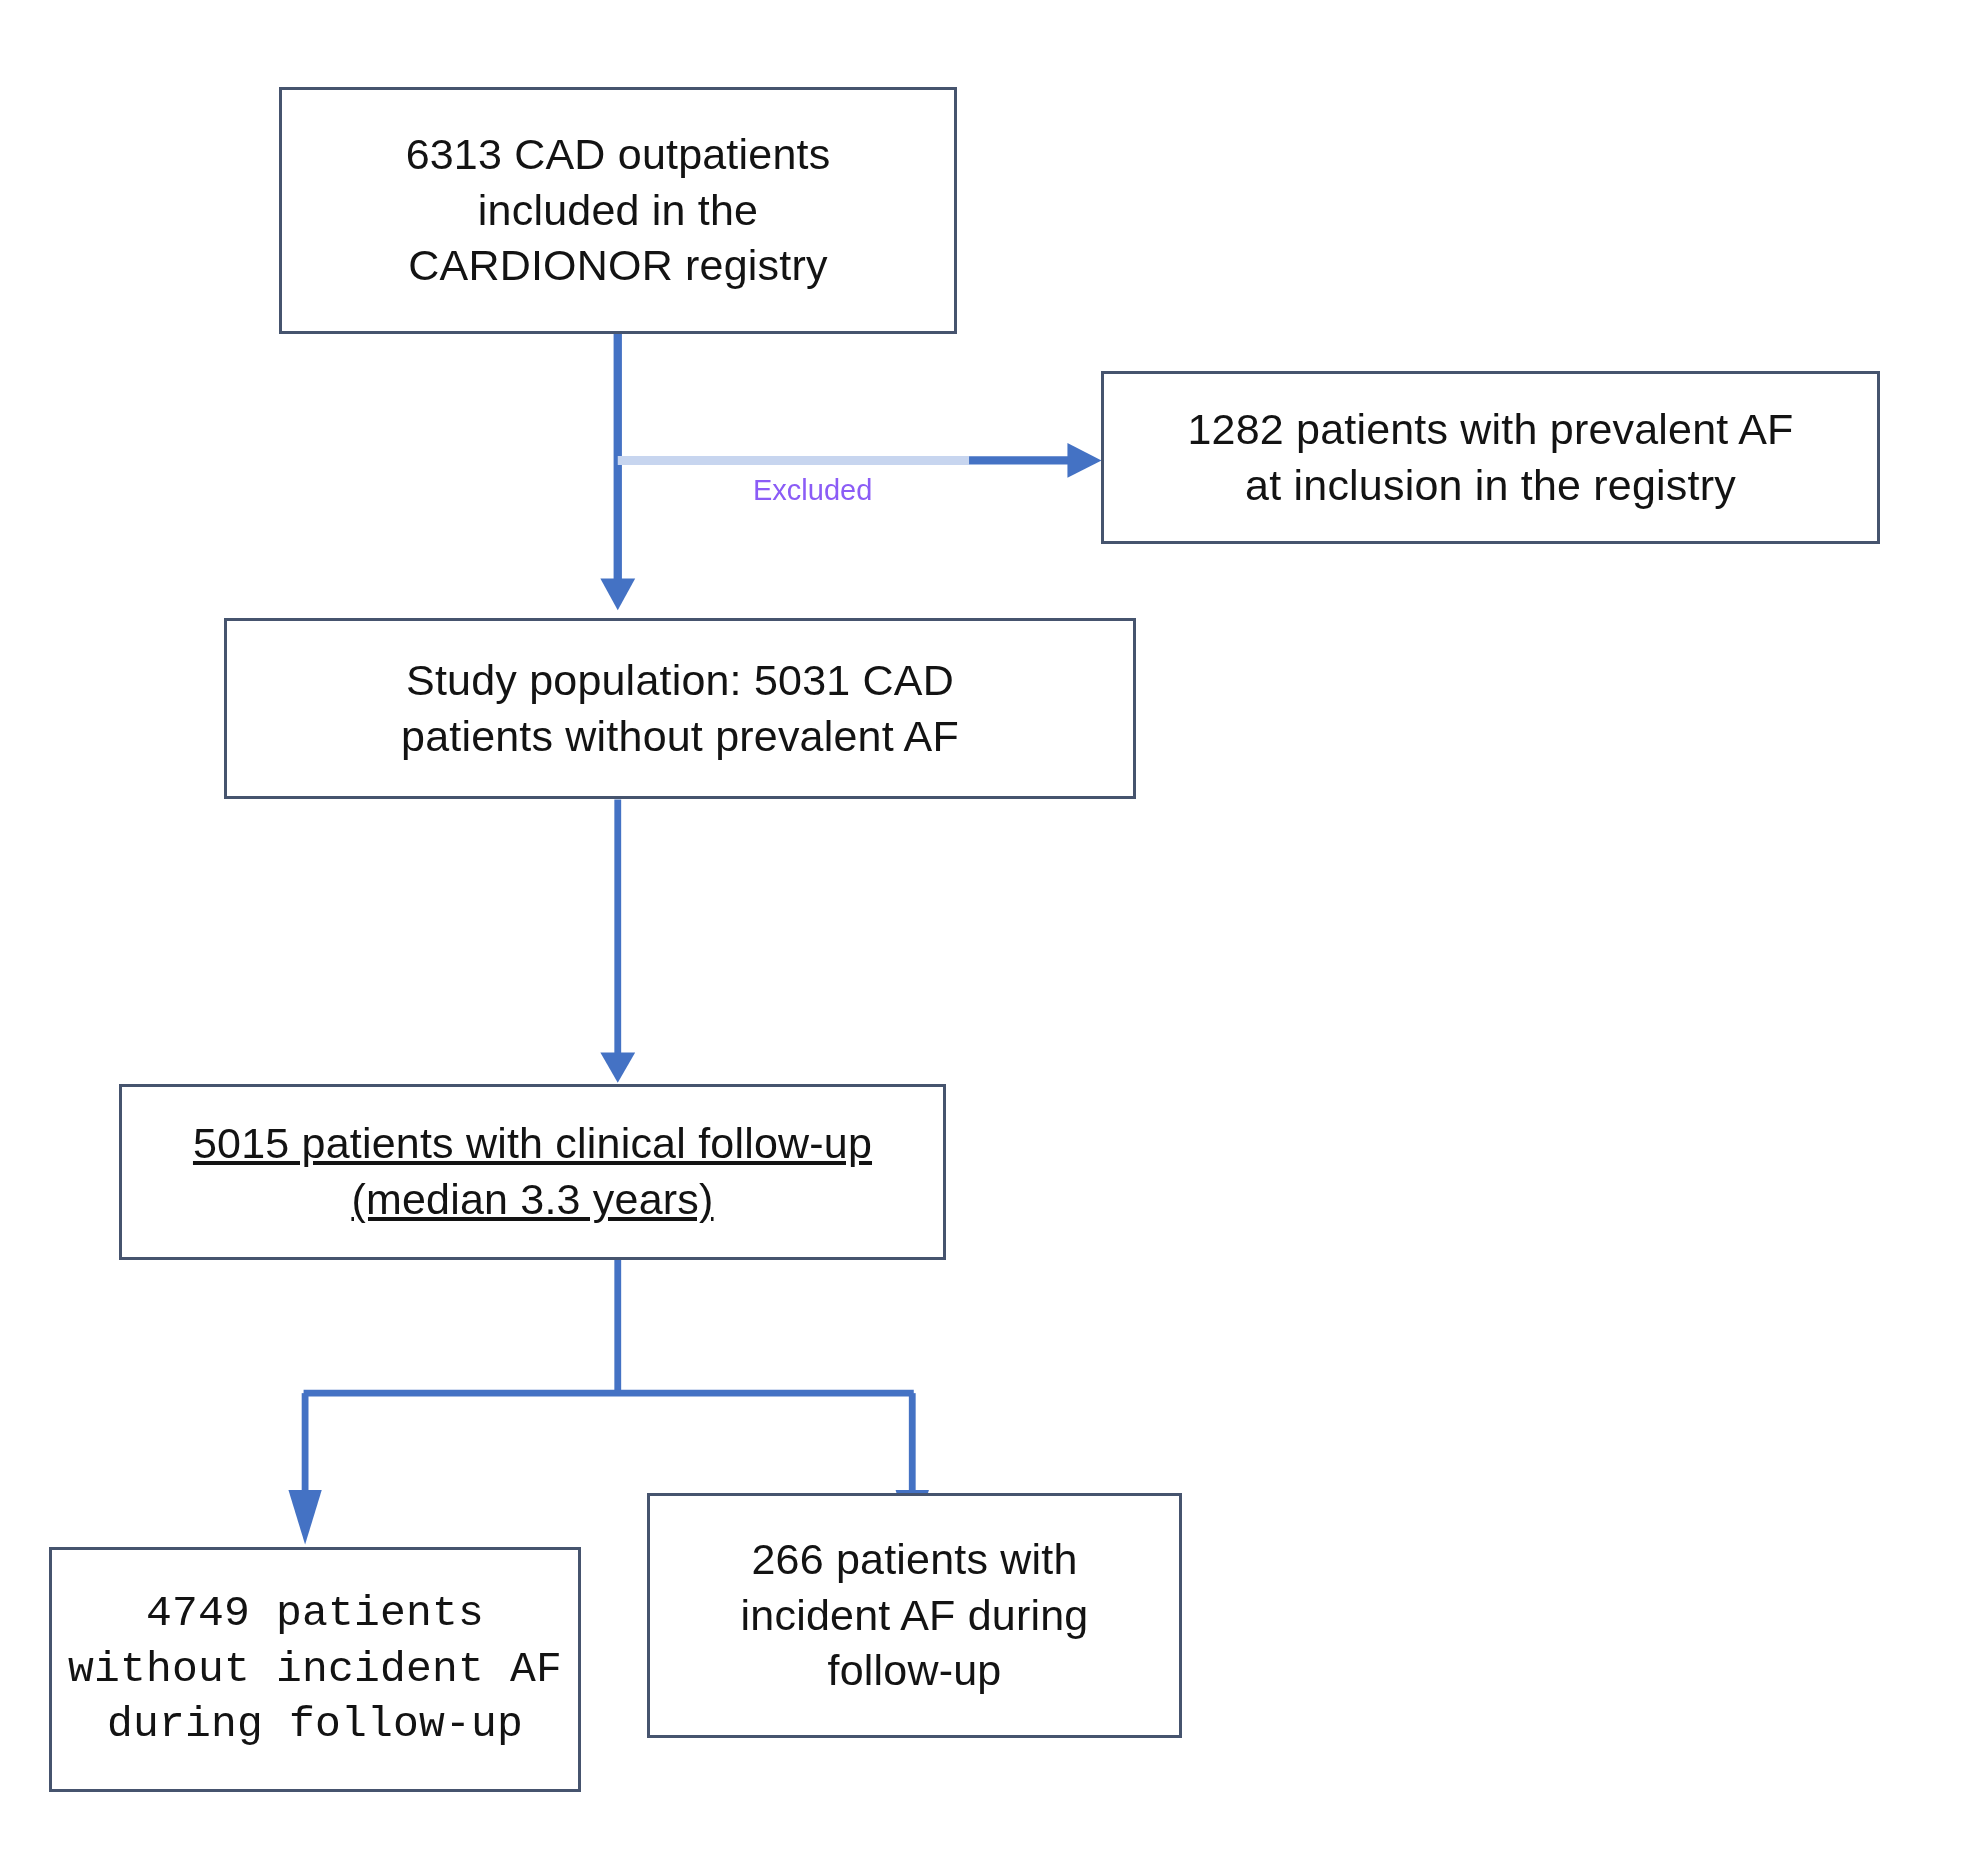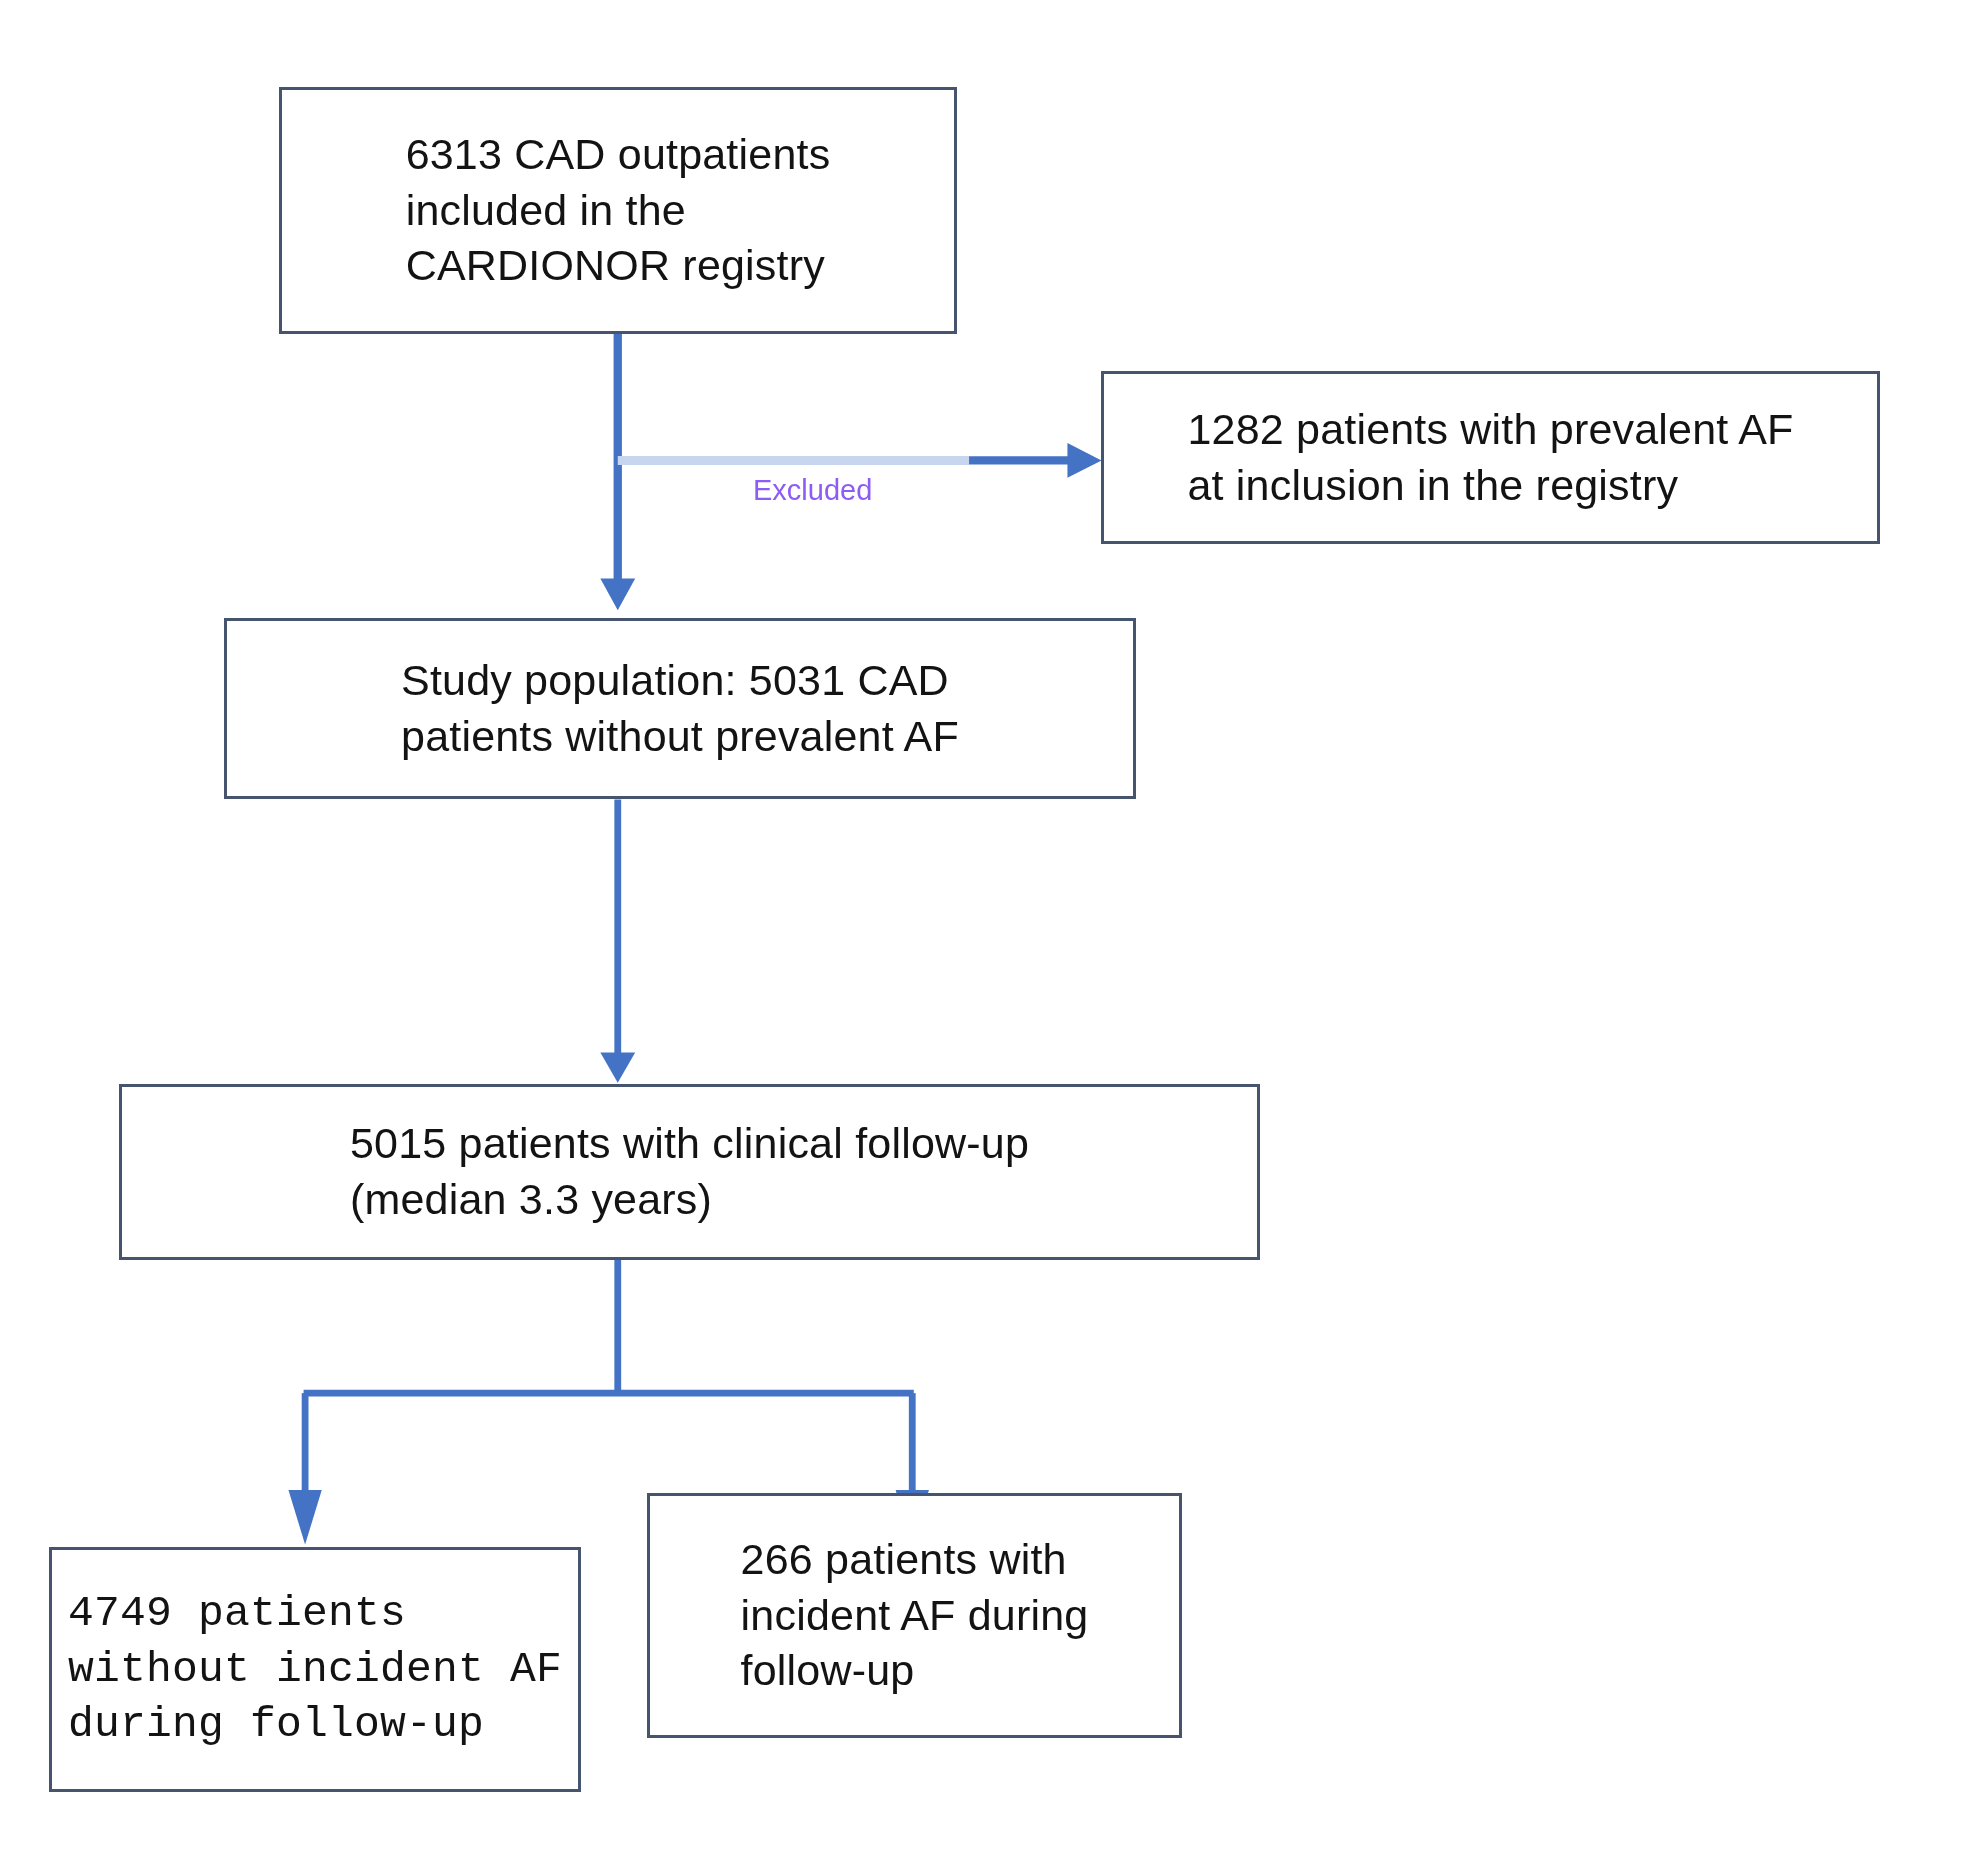--- a/index.html
+++ b/index.html
@@ -18,21 +18,21 @@
     overflow: hidden;
   }
   .node {
     position: absolute;
     box-sizing: border-box;
     background: #ffffff;
     border: 3.8px solid #46546e;
     display: flex;
     align-items: center;
     justify-content: center;
-    text-align: left;
+    text-align: center;
     color: #131313;
     font-size: 43px;
     line-height: 1.30;
     letter-spacing: 0.2px;
     white-space: pre-line;
     padding: 3px 10.6px;
   }
   .edge-label {
     position: absolute;
     color: #8b5cf6;
@@ -45,21 +45,21 @@
     left: 0;
     top: 0;
     width: 1985px;
     height: 1871px;
     pointer-events: none;
   }
   
   #node-source      { left: 279px;  top: 87px;  width: 678px;  height: 247px; }
   #node-excluded-af { left: 1101px; top: 371px;  width: 779px; height: 173px; }
   #node-study-pop   { left: 185px;  top: 618px;  width: 912px; height: 181px; margin-left: 39px; }
-  #node-followup    { left: 119px;  top: 1084px; width: 1141px; height: 176px; }
+  #node-followup    { left: 119px;  top: 1084px; width: 827px; height: 176px; text-decoration: underline; }
   #node-no-incident { left: 49px;   top: 1547px; width: 532px;  height: 245px; font-family: Liberation Mono, monospace; }
   #node-incident    { left: 647px;  top: 1493px; width: 535px;  height: 245px; }
   #label-excluded   { left: 753px;  top: 473px; }
 </style>
 </head>
 <body>
 
 <div id="flowchart">
 
   <svg class="connectors" viewBox="0 0 2622 2471" xmlns="http://www.w3.org/2000/svg">

